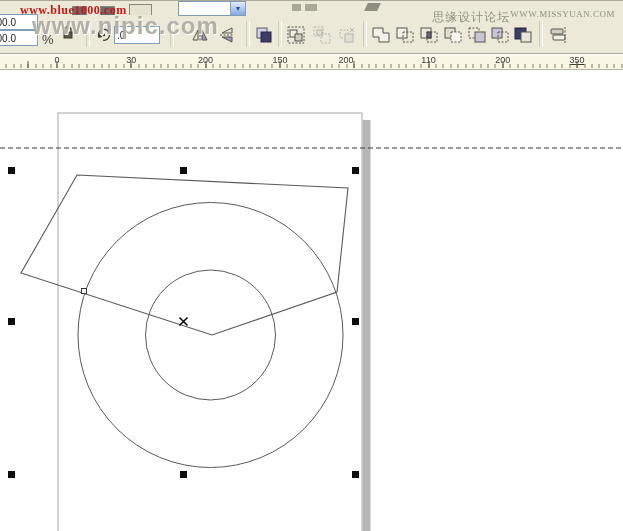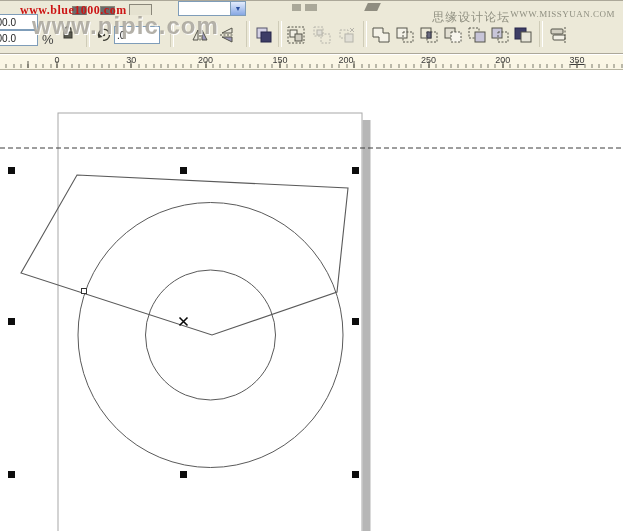--- a/index.html
+++ b/index.html
@@ -238,21 +238,21 @@
     </svg>
   </div>
 </div>
 
 <div class="ruler">
   <span class="lbl" style="left:57px;">0</span>
   <span class="lbl" style="left:131.3px;">30</span>
   <span class="lbl" style="left:205.6px;">200</span>
   <span class="lbl" style="left:279.9px;">150</span>
   <span class="lbl" style="left:346px;">200</span>
-  <span class="lbl" style="left:428.5px;">250</span>
+  <span class="lbl" style="left:428.5px;">110</span>
   <span class="lbl" style="left:502.8px;">200</span>
   <span class="lbl" style="left:577.1px;text-decoration:underline;">350</span>
   <div class="ticks-minor"></div>
   <div class="ticks-major"></div>
 </div>
 
 <div class="canvas">
   <svg id="draw" width="623" height="461" viewBox="0 0 623 461">
       <rect x="58" y="43" width="304" height="420" fill="#fff" stroke="#a8a8a8"></rect>
       <rect x="362.5" y="50" width="8" height="411" fill="#b6b6b6"></rect>

